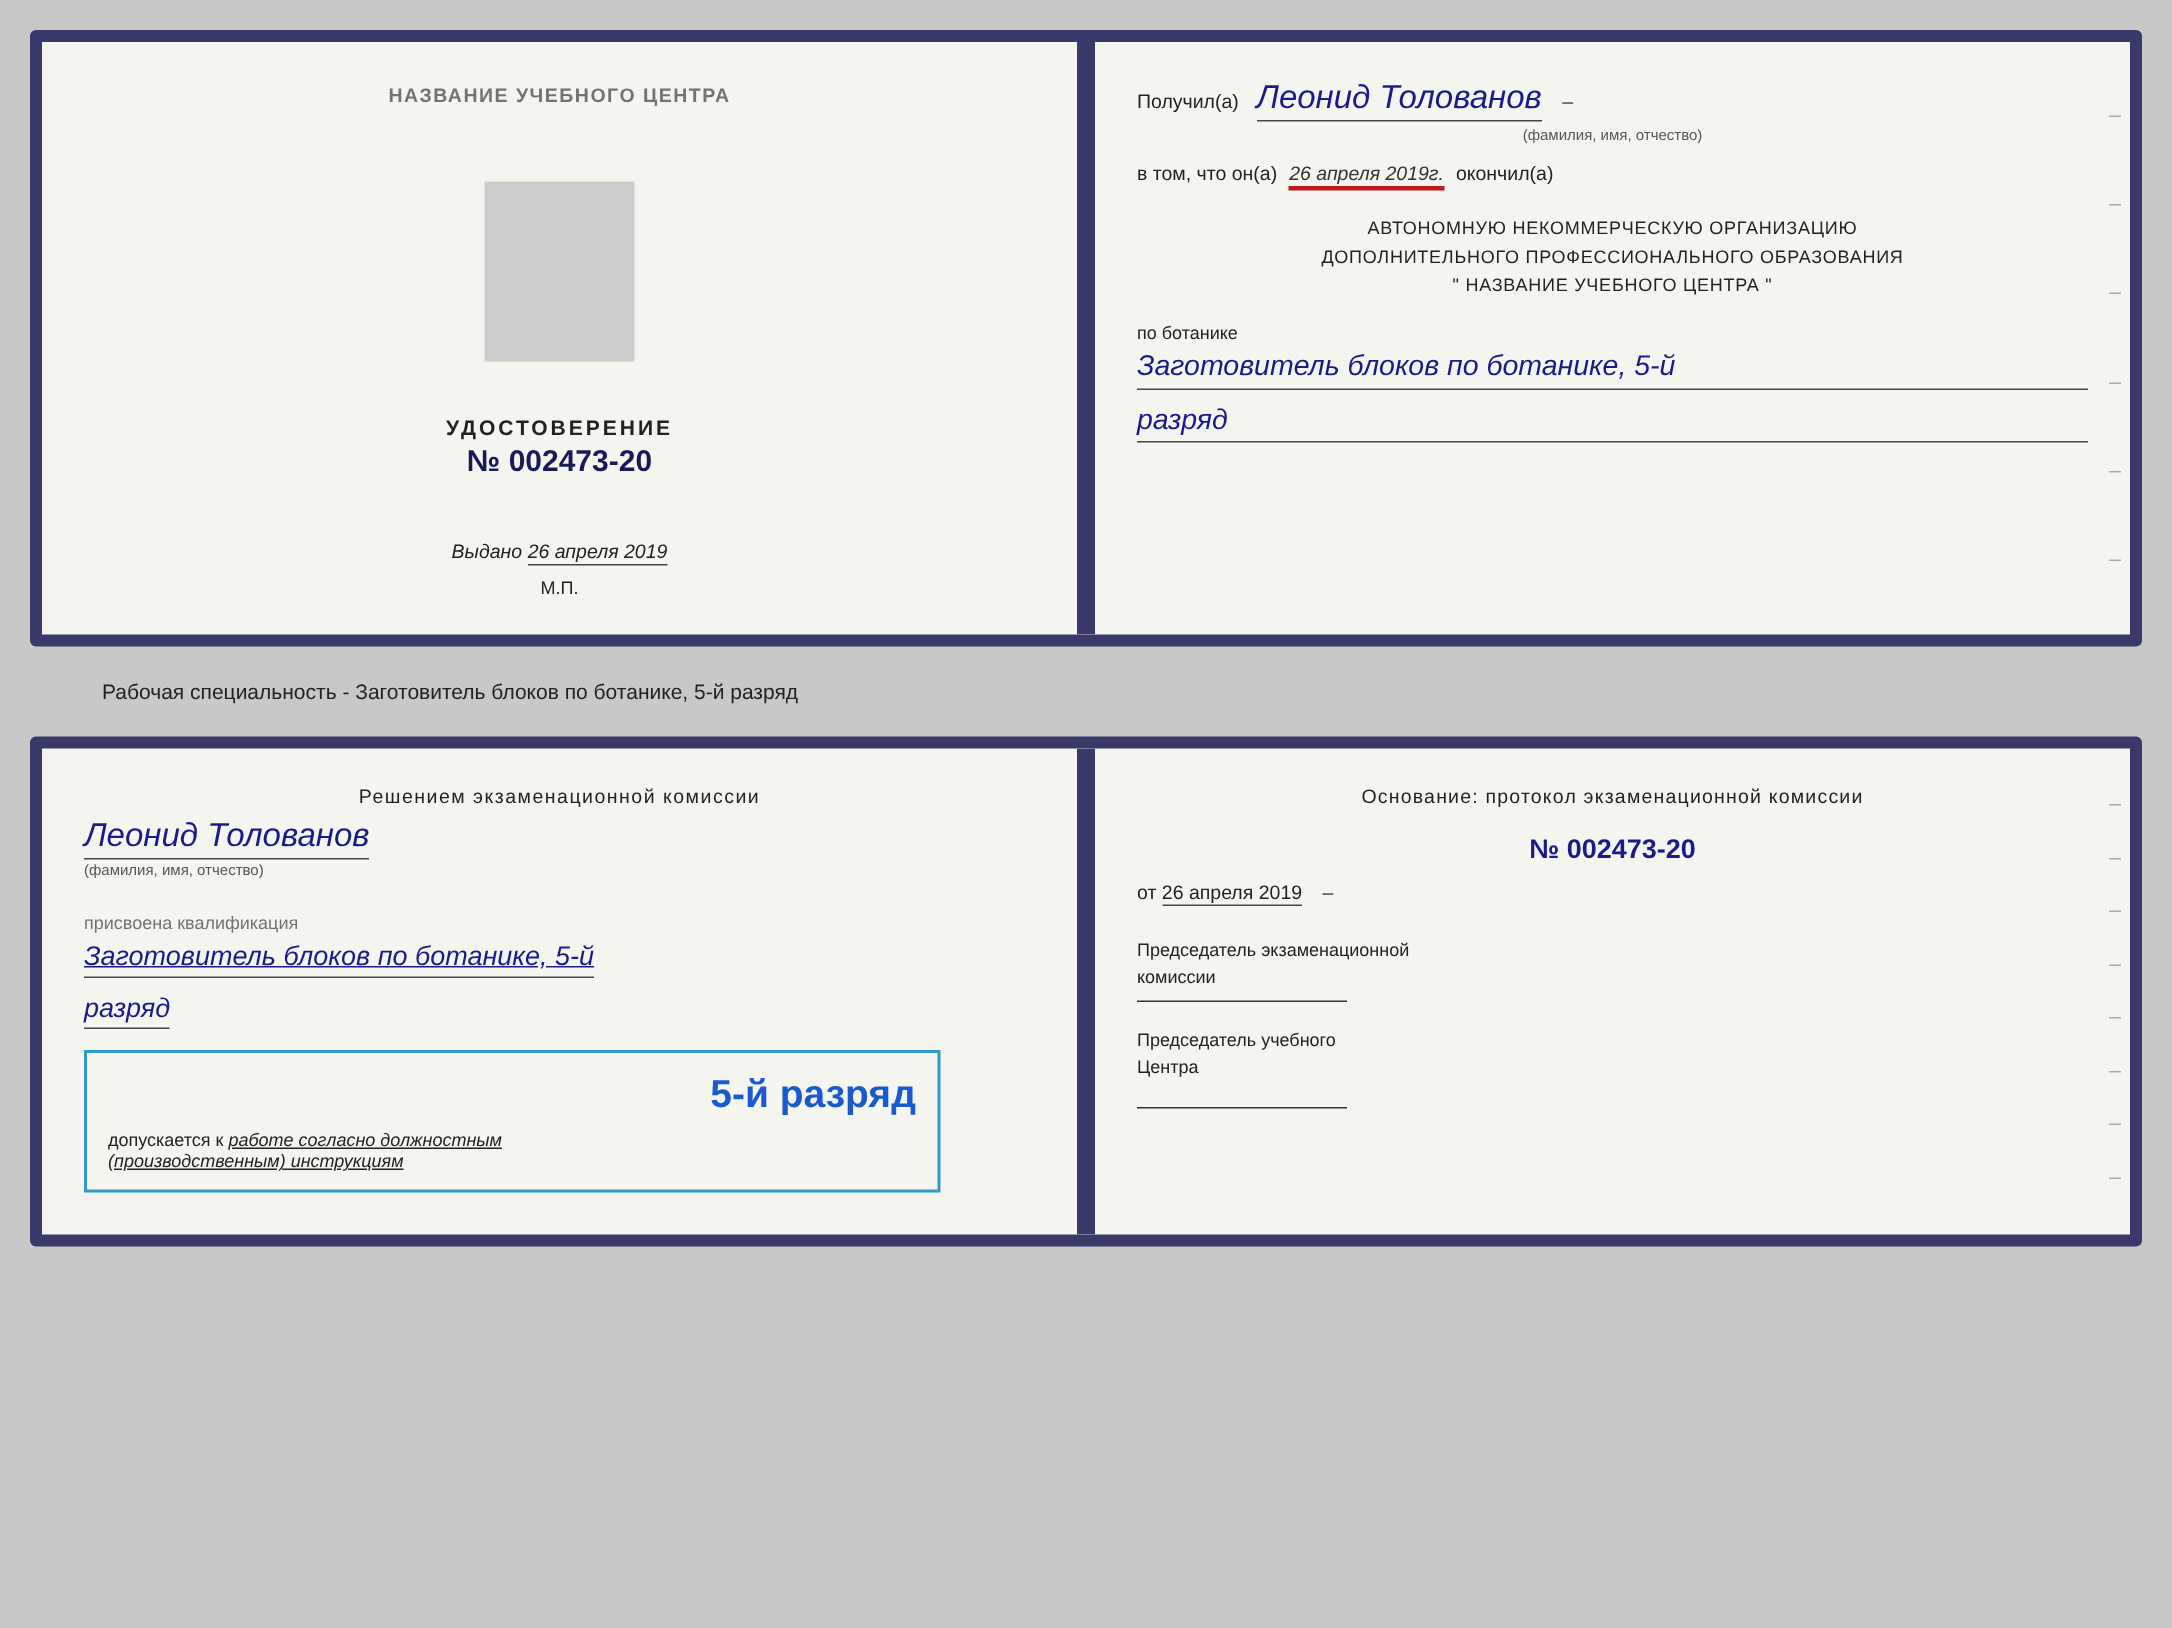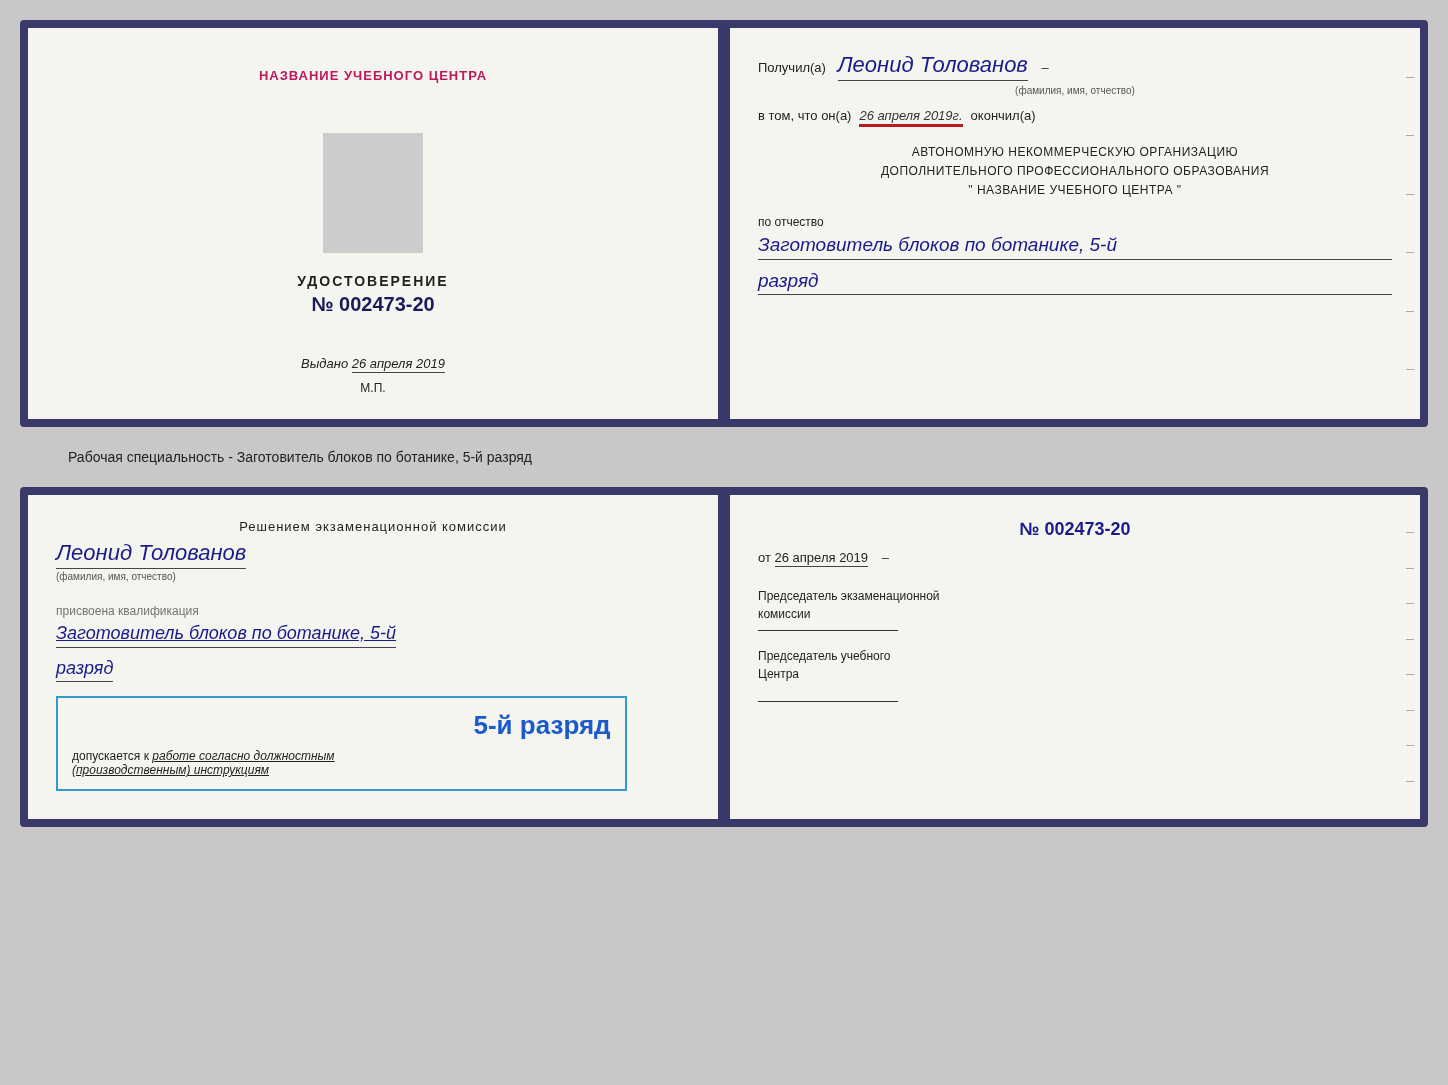--- a/index.html
+++ b/index.html
@@ -63,27 +63,27 @@
       text-align: center;
     }
 
     .institution-label {
       font-size: 13px;
       font-weight: bold;
       letter-spacing: 1px;
       text-transform: uppercase;
       text-align: center;
       margin-bottom: 30px;
-      color: #be185d;
-      margin-top: 16px;
+      color: #737373;
+      margin-top: 4px;
     }
 
     .cert-title-block {
       text-align: center;
-      margin-top: 20px;
+      margin-top: 36px;
     }
 
     .cert-udost {
       font-size: 14px;
       font-weight: bold;
       letter-spacing: 2px;
       text-transform: uppercase;
       color: #222;
     }
 
@@ -393,21 +393,21 @@
         <span class="vtom-date">26 апреля 2019г.</span>
         <span>окончил(а)</span>
       </div>
 
       <div class="org-block">
         <div>АВТОНОМНУЮ НЕКОММЕРЧЕСКУЮ ОРГАНИЗАЦИЮ</div>
         <div>ДОПОЛНИТЕЛЬНОГО ПРОФЕССИОНАЛЬНОГО ОБРАЗОВАНИЯ</div>
         <div>"  НАЗВАНИЕ УЧЕБНОГО ЦЕНТРА  "</div>
       </div>
 
-      <div class="profession-label">по отчество</div>
+      <div class="profession-label">по ботанике</div>
       <span class="profession-value">Заготовитель блоков по ботанике, 5-й</span>
       <span class="razryad-value">разряд</span>
     </div>
 
     <div class="right-edge">
       <div class="right-edge-dash"></div>
       <div class="right-edge-dash"></div>
       <div class="right-edge-dash"></div>
       <div class="right-edge-dash"></div>
       <div class="right-edge-dash"></div>
@@ -434,20 +434,21 @@
           <span>допускается к</span>
           <span class="italic-val">работе согласно должностным</span>
         </div>
         <div class="dopusk-line">
           <span class="italic-val">(производственным) инструкциям</span>
         </div>
       </div>
     </div>
 
     <div class="cert-right">
+      <div class="osnov-line">Основание: протокол экзаменационной комиссии</div>
 
       <span class="prot-number">№  002473-20</span>
 
       <div class="ot-block">
         <span>от</span>
         <span class="ot-line">26 апреля 2019</span>
         <span style="margin-left:10px; color:#333;">–</span>
       </div>
 
       <div class="chairman-block">

